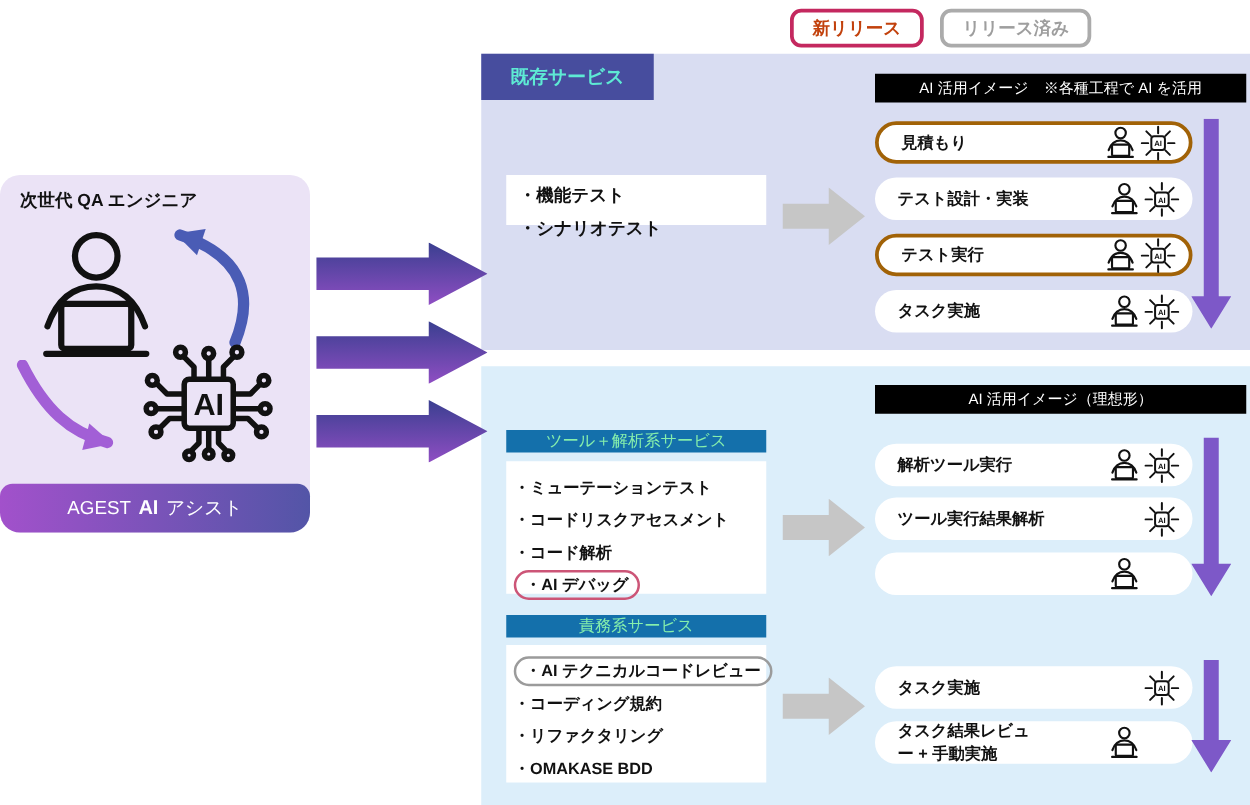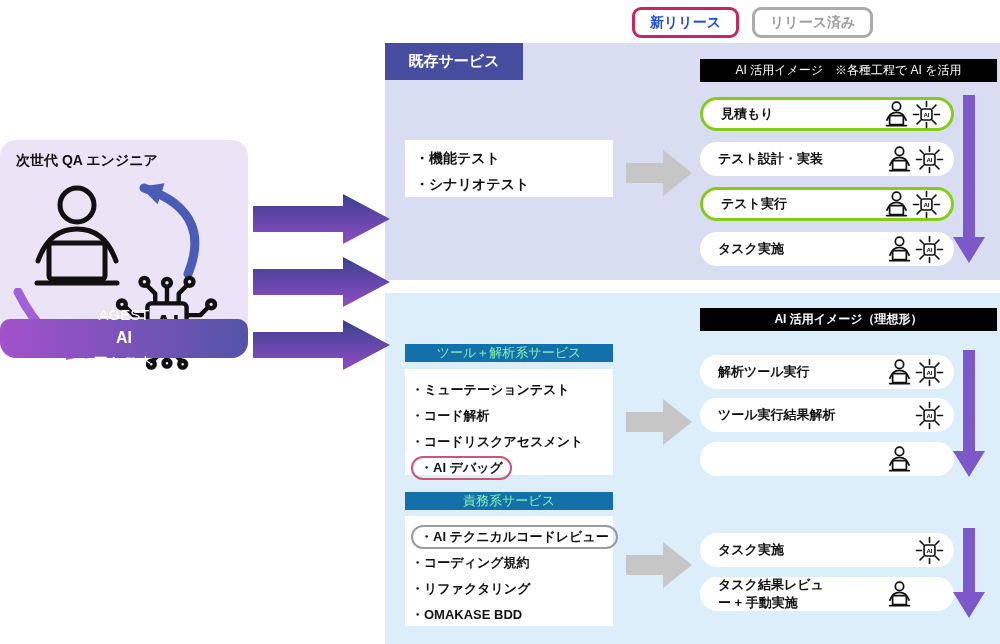--- a/index.html
+++ b/index.html
@@ -5,64 +5,64 @@
   html,body{margin:0;padding:0;background:#fff;}
   .canvas{position:relative;width:1000px;height:644px;background:#fff;overflow:hidden;
           font-family:"Liberation Sans",sans-serif;color:#111;}
   .abs{position:absolute;}
 
   
   .legend{position:absolute;top:7px;left:632px;display:flex;gap:13px;}
   .pill{height:31px;border-radius:9px;border:3px solid;background:#fff;display:flex;
         align-items:center;justify-content:center;font-weight:bold;font-size:14px;
         padding:0 15px;box-sizing:border-box;white-space:nowrap;}
-  .pill-new{border-color:#c4285f;color:#1d4ed8;}
+  .pill-new{border-color:#c4285f;color:#c2410c;}
   .pill-released{border-color:#ababab;color:#9e9e9e;}
   .pill-progress{border-color:#29a3e3;color:#17316b;}
 
   
   .panel{position:absolute;left:385px;width:615px;}
   .panel-existing{top:43px;height:237px;background:#d9ddf2;}
   .panel-new{top:293px;height:351px;background:#dceefa;}
-  .badge{position:absolute;left:385px;width:138px;height:37px;color:#ffffff;font-weight:bold;
+  .badge{position:absolute;left:385px;width:138px;height:37px;color:#5eead4;font-weight:bold;
          font-size:15px;display:flex;align-items:center;justify-content:center;z-index:3;}
   .badge-existing{top:43px;background:#474d9e;}
   .badge-new{top:293px;background:#1470ab;}
   .blackbar{position:absolute;left:700px;width:297px;height:23px;background:#000;color:#fff;
             font-size:12px;display:flex;align-items:center;justify-content:center;white-space:nowrap;}
 
   
   .flow-row{position:absolute;left:700px;width:254px;height:34px;background:#fff;border-radius:17px;
             display:flex;align-items:center;padding:0 10px 0 18px;box-sizing:border-box;
             font-size:13px;font-weight:bold;}
-  .flow-row.hl{border:3px solid #84cc16;}
+  .flow-row.hl{border:3px solid #a16207;}
   .row-icons{margin-left:auto;display:flex;align-items:center;}
   .slot{width:30px;display:flex;justify-content:center;align-items:center;}
 
   
   .svc-box{position:absolute;left:405px;width:208px;background:#fff;box-sizing:border-box;font-weight:bold;}
   .svc-box ul{list-style:none;margin:0;padding:8px 6px;}
   .svc-box li{line-height:26px;white-space:nowrap;}
-  .box-existing{top:140px;height:57px;font-size:14px;}
+  .box-existing{top:140px;height:40px;font-size:14px;font-family:Liberation Mono, monospace;}
   .box-existing ul{padding:5px 10px;}
   .box-group1{top:369px;height:106px;font-size:13px;}
   .box-group2{top:516px;height:110px;font-size:13px;}
   .subhdr{position:absolute;left:405px;width:208px;height:18px;color:#86efac;background:#1470ab;
           font-size:13px;font-weight:normal;display:flex;align-items:center;justify-content:center;}
   .outline{display:inline-block;border:2px solid;border-radius:12px;padding:0 7px;line-height:20px;}
   .outline-new{border-color:#cc5577;}
   .outline-released{border-color:#9b9b9b;}
 
   
-  .card{position:absolute;left:0;top:140px;width:248px;height:218px;background:#ebe3f6;border-radius:16px;}
+  .card{position:absolute;left:0;top:140px;width:248px;height:286px;background:#ebe3f6;border-radius:16px;}
   .card-title{position:absolute;left:16px;top:12px;font-size:14px;font-weight:bold;}
   .card-footer{position:absolute;left:0;bottom:0;width:248px;height:39px;box-sizing:border-box;
                background:linear-gradient(90deg,#a251cb 0%,#5355a7 100%);
                border-radius:10px 10px 16px 16px;color:#fff;display:flex;align-items:center;
-               justify-content:center;font-size:15px;gap:6px;flex-direction:column;}
+               justify-content:center;font-size:15px;gap:6px;}
   .card-footer .bold{font-weight:bold;font-size:16px;}
   svg{display:block;}
   .nowrap{white-space:nowrap;}
 </style>
 </head>
 <body>
 
 <div class="canvas">
 
   <div class="legend">
@@ -277,28 +277,28 @@
             <text x="20" y="23.5" text-anchor="middle" font-size="8.5" font-weight="bold" fill="#111" font-family="Liberation Sans, sans-serif">AI</text>
           </svg>
       </span>
     </span>
   </div>
 
   <svg class="abs" style="left:953px;top:95px;" width="32" height="168" viewBox="0 0 32 168">
     <polygon points="10,0 22,0 22,142 32,142 16,168 0,142 10,142" fill="#7d58c8"></polygon>
   </svg>
 
-  <div class="blackbar" style="top:308px;font-weight:bold;">AI 活用イメージ（理想形）</div>
+  <div class="blackbar" style="top:308px;">AI 活用イメージ（理想形）</div>
 
   <div class="subhdr" style="top:344px;">ツール＋解析系サービス</div>
   <div class="svc-box box-group1">
     <ul>
       <li><span>・ミューテーションテスト</span></li>
+      <li><span>・コードリスクアセスメント</span></li>
       <li><span>・コード解析</span></li>
-      <li><span>・コードリスクアセスメント</span></li>
       <li><span class="outline outline-new">・AI デバッグ</span></li>
     </ul>
   </div>
 
   <svg class="abs" style="left:626px;top:399px;" width="66" height="46" viewBox="0 0 66 46">
     <polygon points="0,13 37,13 37,0 66,23 37,46 37,33 0,33" fill="#c6c6c6"></polygon>
   </svg>
 
   <div class="flow-row" style="top:355px;">
     <span>解析ツール実行</span>

